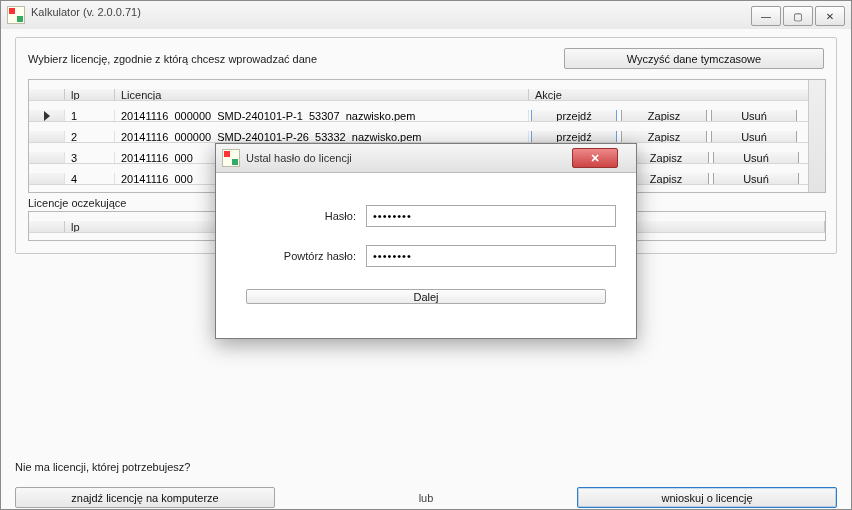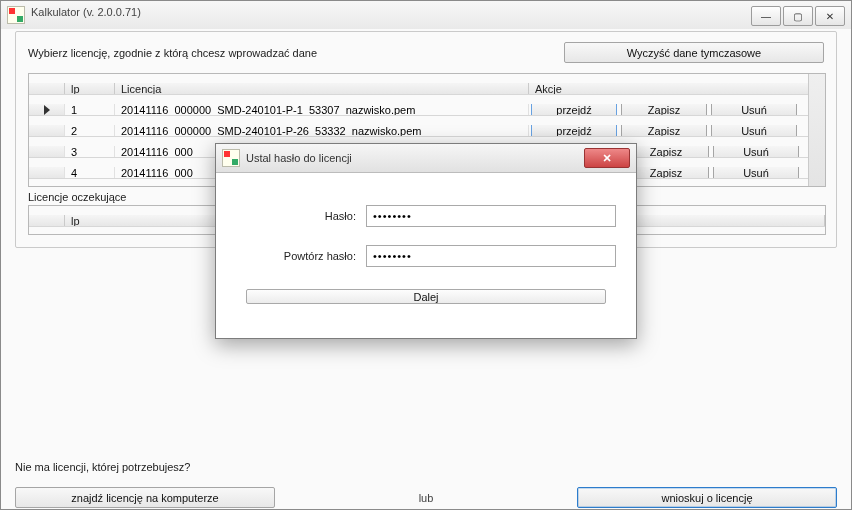--- a/index.html
+++ b/index.html
@@ -63,21 +63,21 @@
     border-radius: 2px;
     display: flex;
     align-items: center;
     justify-content: center;
     font-size: 10px;
     color: #333;
   }
   .content {
     position: absolute;
     top: 28px; left: 0; right: 0; bottom: 0;
-    padding: 2px 14px;
+    padding: 8px 14px;
     box-sizing: border-box;
     background: #fff;
     filter: none;
   }
   .group {
     border: 1px solid #cfcfcf;
     border-radius: 2px;
     padding: 10px 12px 12px;
     position: relative;
     margin-bottom: 12px;
@@ -186,21 +186,21 @@
     background: #fff;
     border: 1px solid #7c7c7c;
     box-shadow: 0 6px 20px rgba(0,0,0,.35);
   }
   .dlg-titlebar {
     height: 28px;
     background: linear-gradient(#f6f6f6,#e1e1e1);
     border-bottom: 1px solid #bcbcbc;
     display: flex;
     align-items: center;
-    padding: 0 6px 0 6px;
+    padding: 0 18px 0 6px;
   }
   .dlg-titlebar .icon {
     width: 16px; height: 16px; margin-right: 6px;
     background: #ffe; border: 1px solid #bba; position: relative;
   }
   .dlg-titlebar .icon::before { content:""; position:absolute; top:1px; left:1px; width:6px; height:6px; background:#f33; }
   .dlg-titlebar .icon::after  { content:""; position:absolute; bottom:1px; right:1px; width:6px; height:6px; background:#3a6; }
   .dlg-title { flex: 1 1 auto; color: #333; }
   .dlg-close {
     width: 44px; height: 18px;

